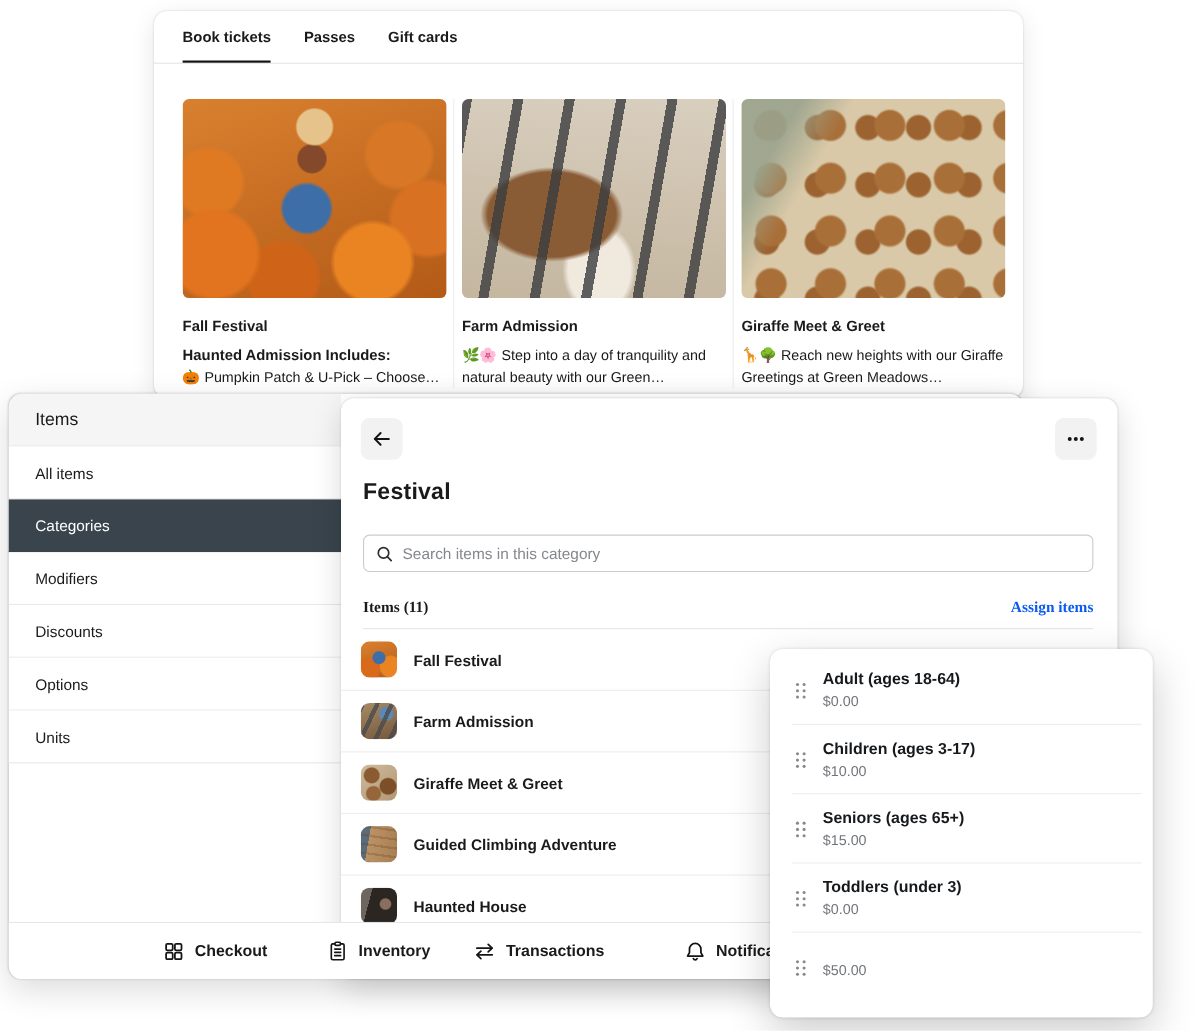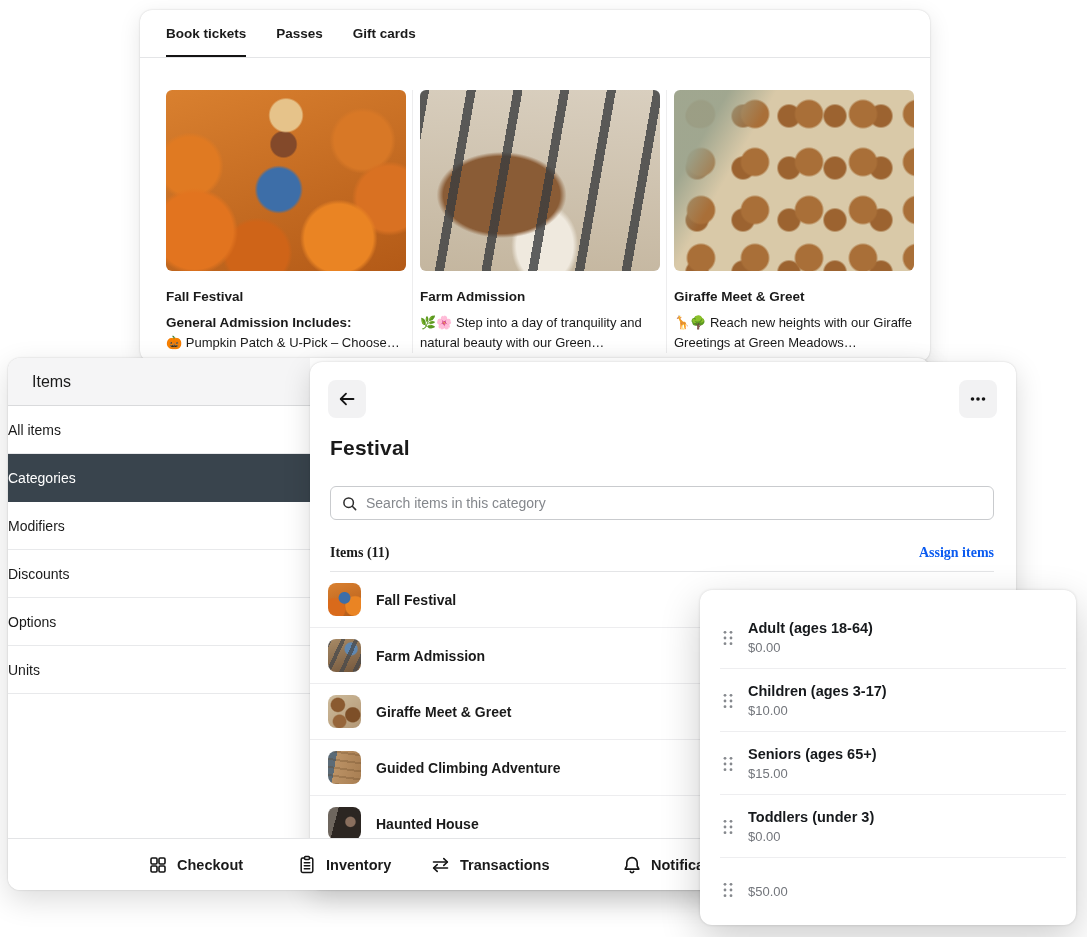--- a/index.html
+++ b/index.html
@@ -53,21 +53,21 @@
 
   
   .app-window { position:absolute; left:8px; top:358px; width:922px; height:532px;
     background:#fff; border-radius:12px; z-index:2;
     box-shadow:0 0 2px rgba(0,0,0,.2), 0 10px 30px rgba(0,0,0,.14); }
   .sidebar { position:absolute; left:0; top:0; width:302px; bottom:52px; }
   .sidebar-header { height:48px; background:#f5f5f6; border-bottom:1px solid #d9dadc;
     display:flex; align-items:center; padding-left:24px; font-size:16px; font-weight:500;
     border-top-left-radius:12px; }
   .side-item { height:48px; border-bottom:1px solid #e8e9eb; display:flex; align-items:center;
-    font-size:14px; cursor:pointer; background:#fff; }
+    padding-left:24px; font-size:14px; cursor:pointer; background:#fff; }
   .side-item.selected { background:#39444d; color:#fff; border-bottom-color:#39444d; }
 
   
   .sheet { position:absolute; left:310px; top:362px; width:706px; height:528px;
     background:#fff; border-radius:12px; z-index:3; overflow:hidden;
     box-shadow:0 0 2px rgba(0,0,0,.16), 0 8px 28px rgba(0,0,0,.15); }
   .icon-btn { position:absolute; width:38px; height:38px; border-radius:8px; background:#f2f2f3;
     border:none; display:flex; align-items:center; justify-content:center; cursor:pointer; }
   .back-btn { left:18px; top:18px; }
   .more-btn { right:19px; top:18px; }
@@ -103,22 +103,22 @@
     linear-gradient(105deg, #6e665e 0 26%, #2c2622 26%); }
 
   
   .bottom-bar { position:absolute; left:8px; top:838px; width:922px; height:52px; background:#fff;
     border-top:1px solid #e3e4e6; border-radius:0 0 12px 12px; z-index:4; }
   .nav-item { position:absolute; top:0; height:52px; display:flex; align-items:center; gap:9px; cursor:pointer; }
   .nav-item span { font-size:14.5px; font-weight:700; white-space:nowrap; }
   .nav-checkout { left:140px; } .nav-inventory { left:289px; } .nav-transactions { left:422px; } .nav-notifications { left:614px; }
 
   
-  .variants-panel { position:absolute; left:700px; top:590px; width:376px; height:335px; background:#fff;
-    border-radius:12px; z-index:6; overflow:hidden; padding-top:16px;
+  .variants-panel { position:absolute; left:700px; top:590px; width:348px; height:335px; background:#fff;
+    border-radius:12px; z-index:6; overflow:hidden; padding-top:6px;
     box-shadow:0 0 3px rgba(0,0,0,.14), 0 14px 40px rgba(0,0,0,.2); }
   .variant-row { height:63px; position:relative; display:flex; flex-direction:column; justify-content:center;
     padding-left:48px; cursor:pointer; }
   .variant-row:not(:last-child)::after { content:""; position:absolute; left:20px; right:10px; bottom:0;
     height:1px; background:#eeeef0; }
   .variant-name { font-size:14.5px; font-weight:600; color:#16191c; }
   .variant-price { font-size:13px; color:#72757b; margin-top:4px; }
   .grip { position:absolute; left:22px; top:50%; transform:translateY(-50%); width:12px; height:17px; }
 
   svg { display:block; }
@@ -132,21 +132,21 @@
     <div class="tabbar">
       <div class="tab active">Book tickets</div>
       <div class="tab">Passes</div>
       <div class="tab">Gift cards</div>
     </div>
     <div class="cards">
       <div class="card c1">
         <div class="card-img ph-pumpkin"></div>
         <div class="card-title">Fall Festival</div>
         <div class="card-desc">
-          <div class="bold">General Admission Includes:</div>
+          <div class="bold">Haunted Admission Includes:</div>
           <div>🎃 Pumpkin Patch &amp; U-Pick – Choose…</div>
         </div>
       </div>
       <div class="card c2">
         <div class="card-img ph-goat"></div>
         <div class="card-title">Farm Admission</div>
         <div class="card-desc">🌿🌸 Step into a day of tranquility and natural beauty with our Green…</div>
       </div>
       <div class="card c3">
         <div class="card-img ph-giraffe"></div>

